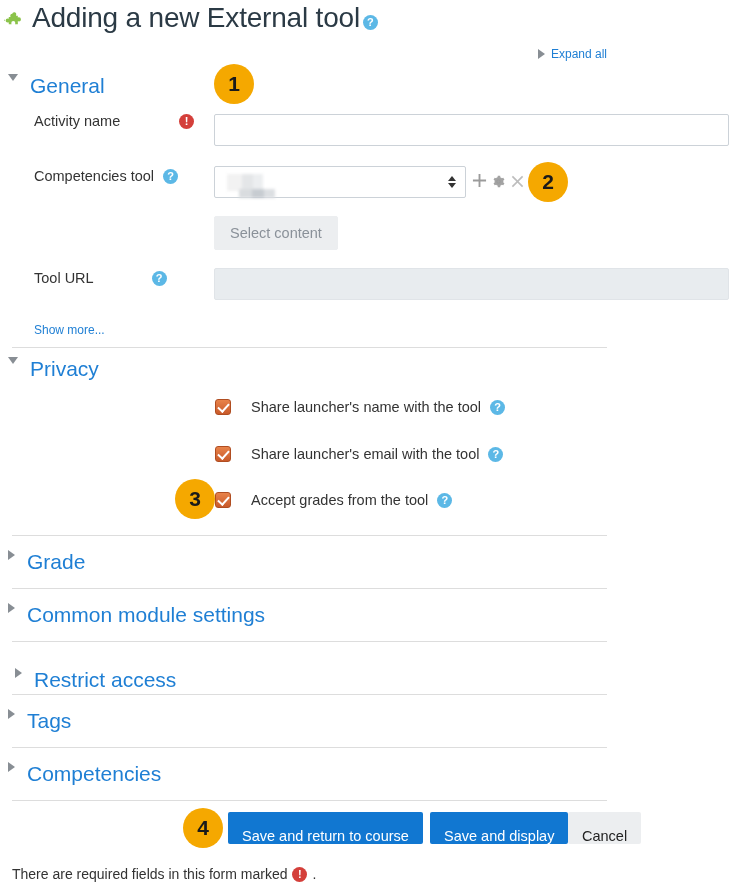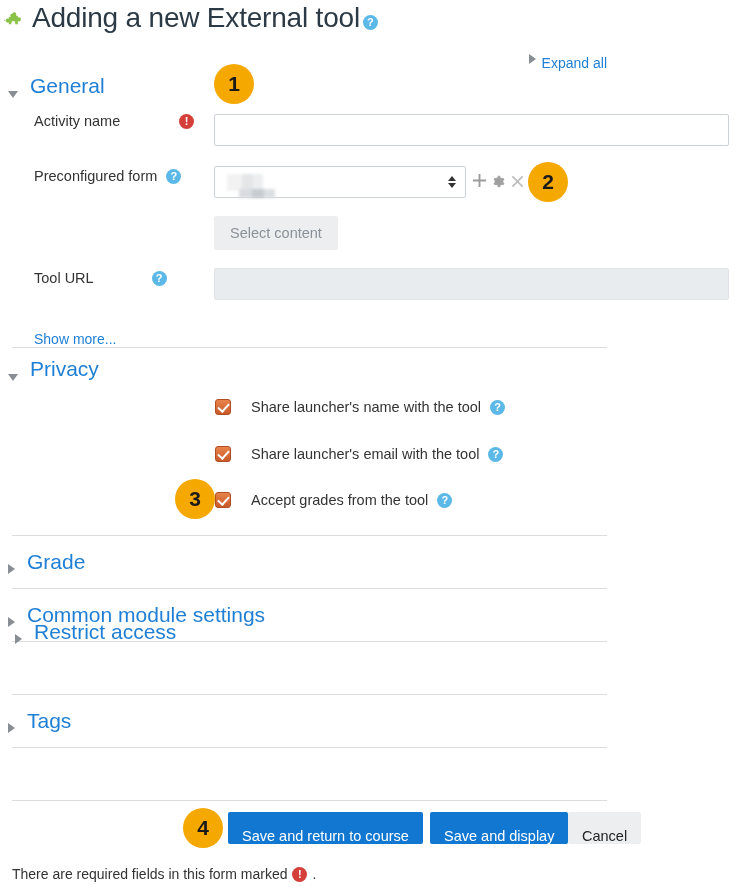--- a/index.html
+++ b/index.html
@@ -37,25 +37,25 @@
     display: flex; align-items: center; gap: 6px;
   }
   .tri-right {
     width: 0; height: 0; border-left: 7px solid #888e94;
     border-top: 5px solid transparent; border-bottom: 5px solid transparent;
   }
   .tri-down {
     width: 0; height: 0; border-top: 7px solid #888e94;
     border-left: 5px solid transparent; border-right: 5px solid transparent;
   }
-  .link-blue { color: #1f7fd4; font-size: 14px; text-decoration: none; cursor: pointer; margin-top: 8px; }
+  .link-blue { color: #1f7fd4; font-size: 12px; text-decoration: none; cursor: pointer; }
 
   
   .section-head {
-    position: absolute; left: 8px; display: flex; align-items: flex-end; gap: 12px;
+    position: absolute; left: 8px; display: flex; align-items: flex-start; gap: 12px;
   }
   .section-head .sect-title {
     font-size: 21px; color: #1f7fd4; font-weight: 400; white-space: nowrap;
   }
   .hr {
     position: absolute; left: 12px; right: 12px; height: 1px; background: #dddddd;
   }
 
   
   .frow { position: absolute; display: flex; align-items: center; }
@@ -166,21 +166,21 @@
   </div>
   <div class="badge" style="left: 214px; top: 64px;">1</div>
 
   <div class="frow" style="left: 34px; top: 113px; width: 160px; justify-content: space-between;">
     <span class="flabel">Activity name</span>
     <span class="req-icon">!</span>
   </div>
   <input class="text-input" style="position: absolute; left: 214px; top: 114px; width: 515px;" value="">
 
   <div class="frow" style="left: 34px; top: 168px;">
-    <span class="flabel">Preconfigured form</span>
+    <span class="flabel">Competencies tool</span>
     <span class="help-icon" style="margin-left: 9px;">?</span>
   </div>
 
   <div class="select-box" style="position:absolute; left: 214px; top: 166px;">
     <span class="redacted">
         <span class="r2"></span>
       </span>
     <span class="select-arrows">
       <span class="sa-up"></span>
         <span class="sa-dn"></span>
@@ -246,32 +246,36 @@
     <span class="sect-title">Grade</span>
   </div>
 
   <div class="hr" style="top: 588px;"></div>
   <div class="section-head" style="top: 603px;">
     <span class="tri-right"></span>
     <span class="sect-title">Common module settings</span>
   </div>
 
   <div class="hr" style="top: 641px;"></div>
-  <div class="section-head" style="top: 620px; padding-left: 7px;">
+  <div class="section-head" style="top: 668px; padding-left: 7px;">
     <span class="tri-right"></span>
     <span class="sect-title">Restrict access</span>
   </div>
 
   <div class="hr" style="top: 694px;"></div>
   <div class="section-head" style="top: 709px;">
     <span class="tri-right"></span>
     <span class="sect-title">Tags</span>
   </div>
 
   <div class="hr" style="top: 747px;"></div>
+  <div class="section-head" style="top: 762px;">
+    <span class="tri-right"></span>
+    <span class="sect-title">Competencies</span>
+  </div>
   <div class="hr" style="top: 800px;"></div>
 
   <div class="badge" style="left: 183px; top: 808px;">4</div>
   <button class="btn btn-primary" style="position:absolute; left: 228px; top: 812px;">Save and return to course</button>
   <button class="btn btn-primary" style="position:absolute; left: 430px; top: 812px;">Save and display</button>
   <button class="btn btn-secondary" style="position:absolute; left: 568px; top: 812px;">Cancel</button>
 
   <div class="footer-note">
     <span>There are required fields in this form marked</span>
     <span class="req-icon">!</span>

